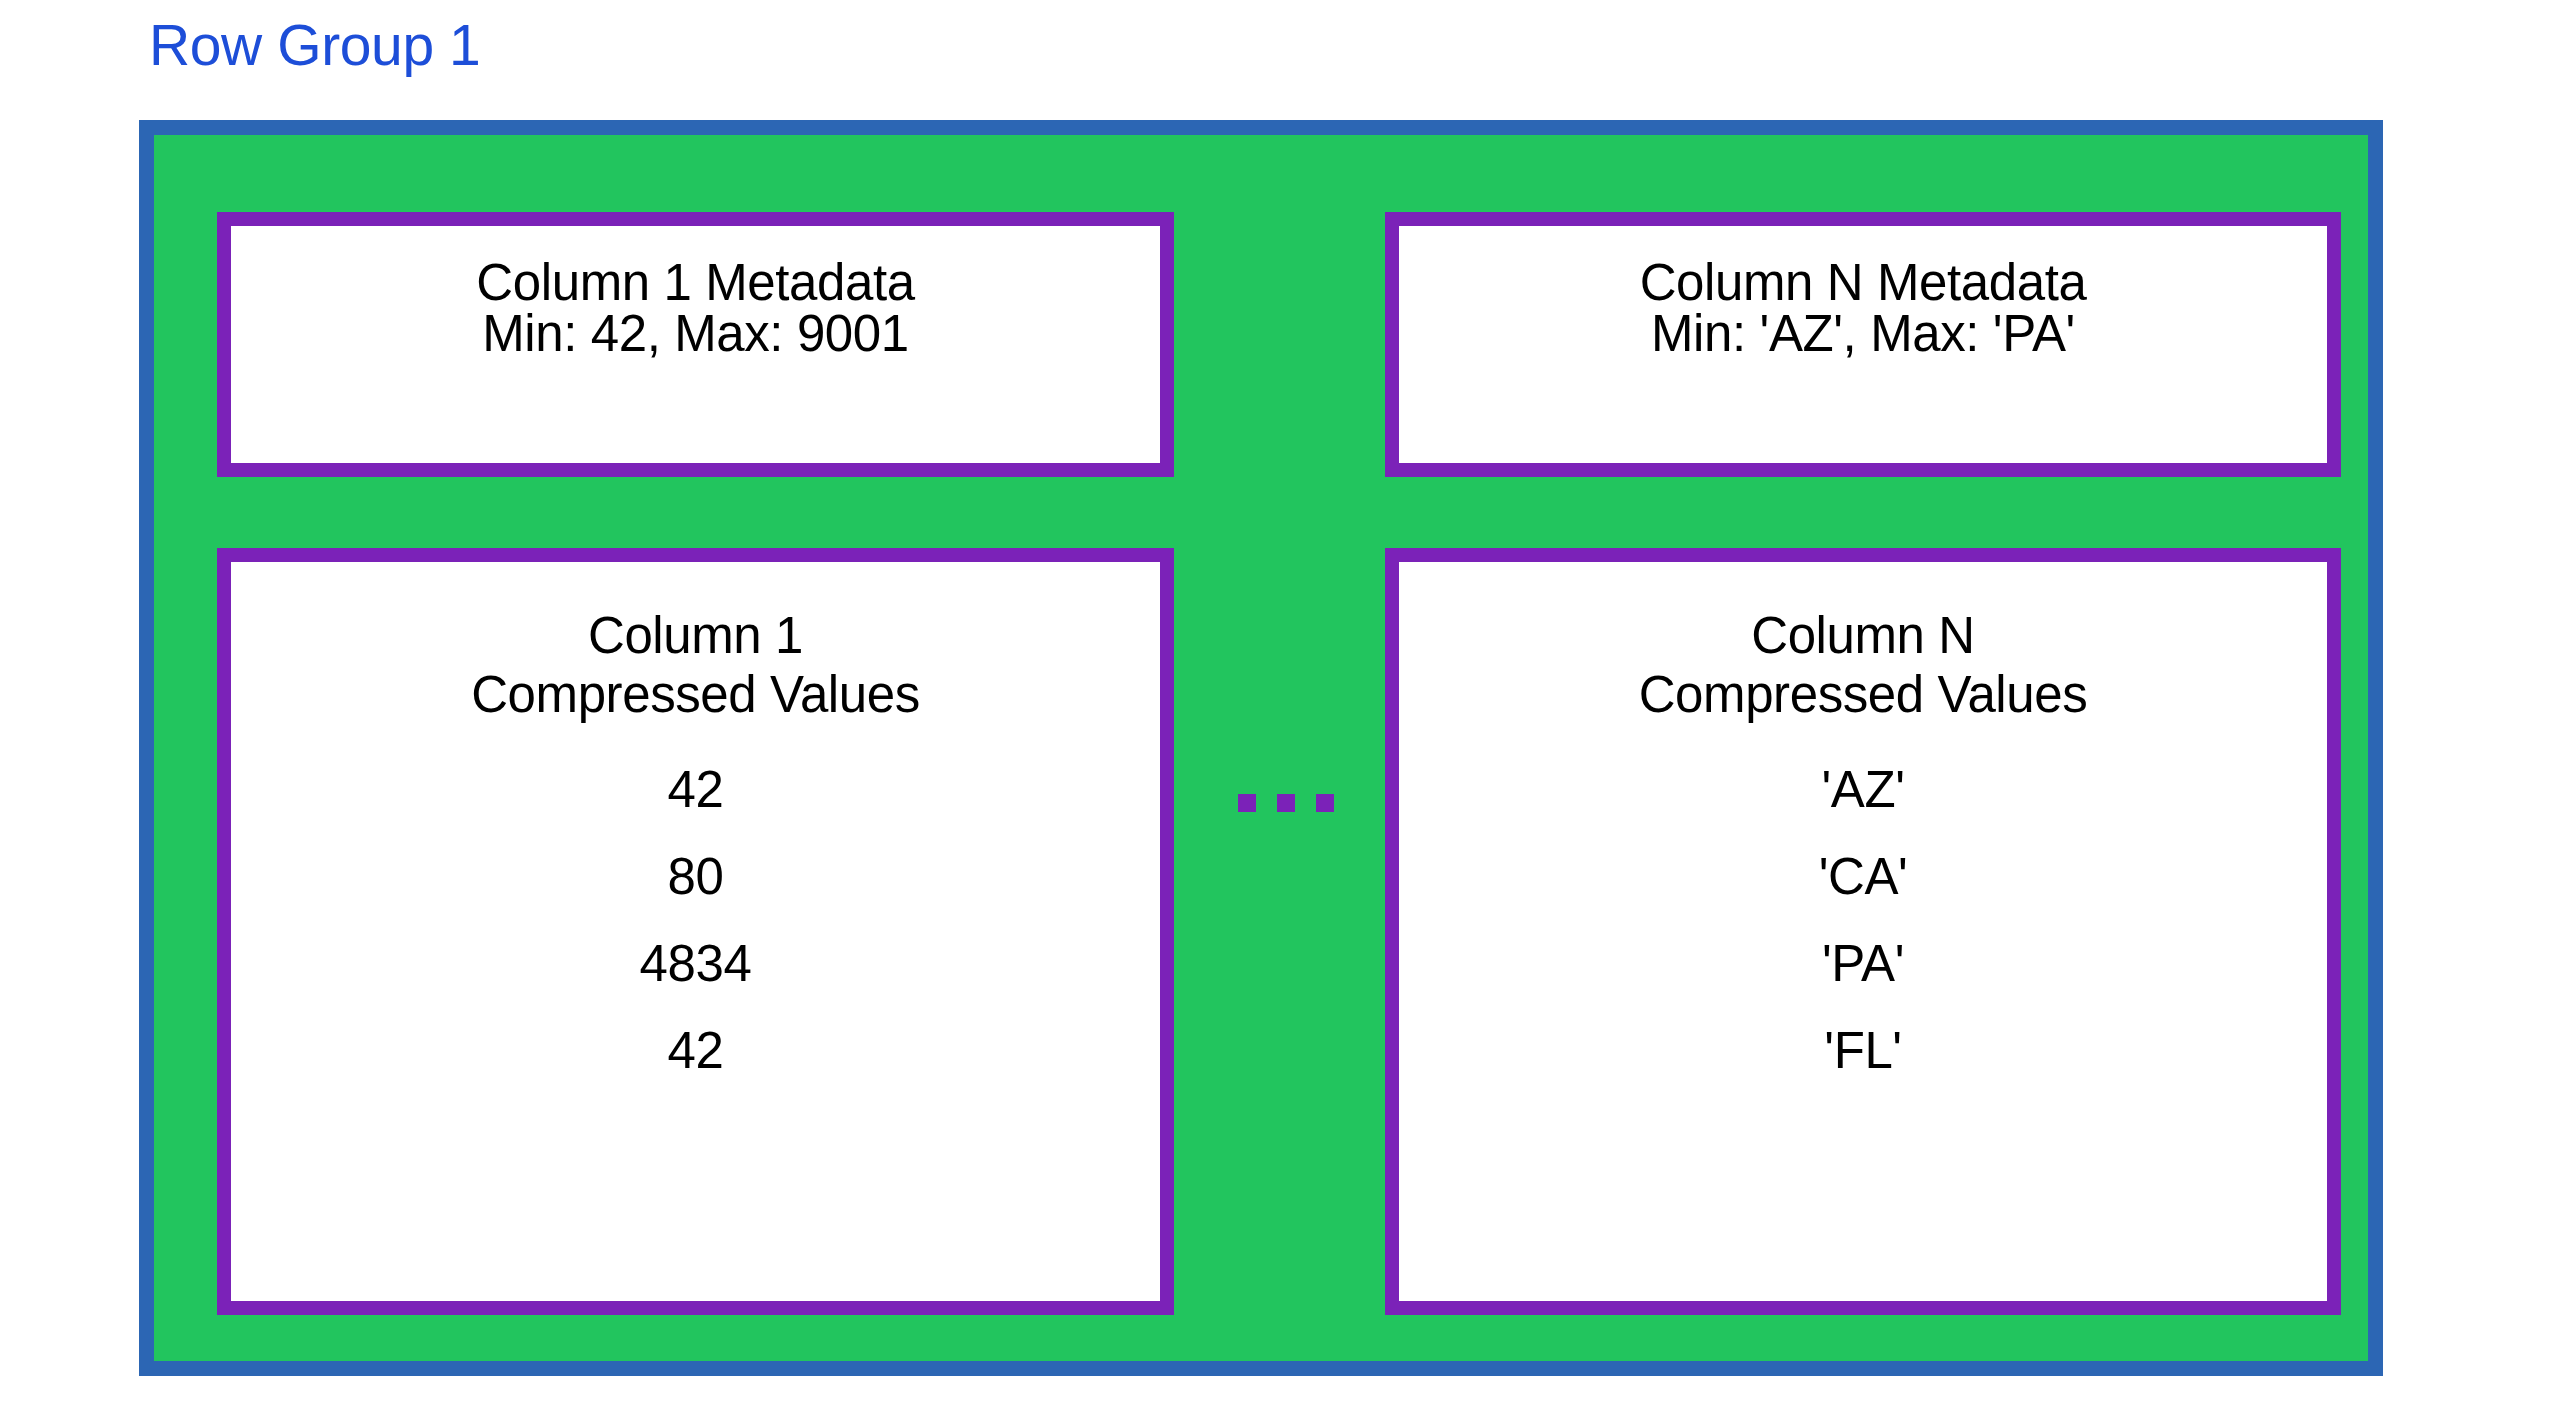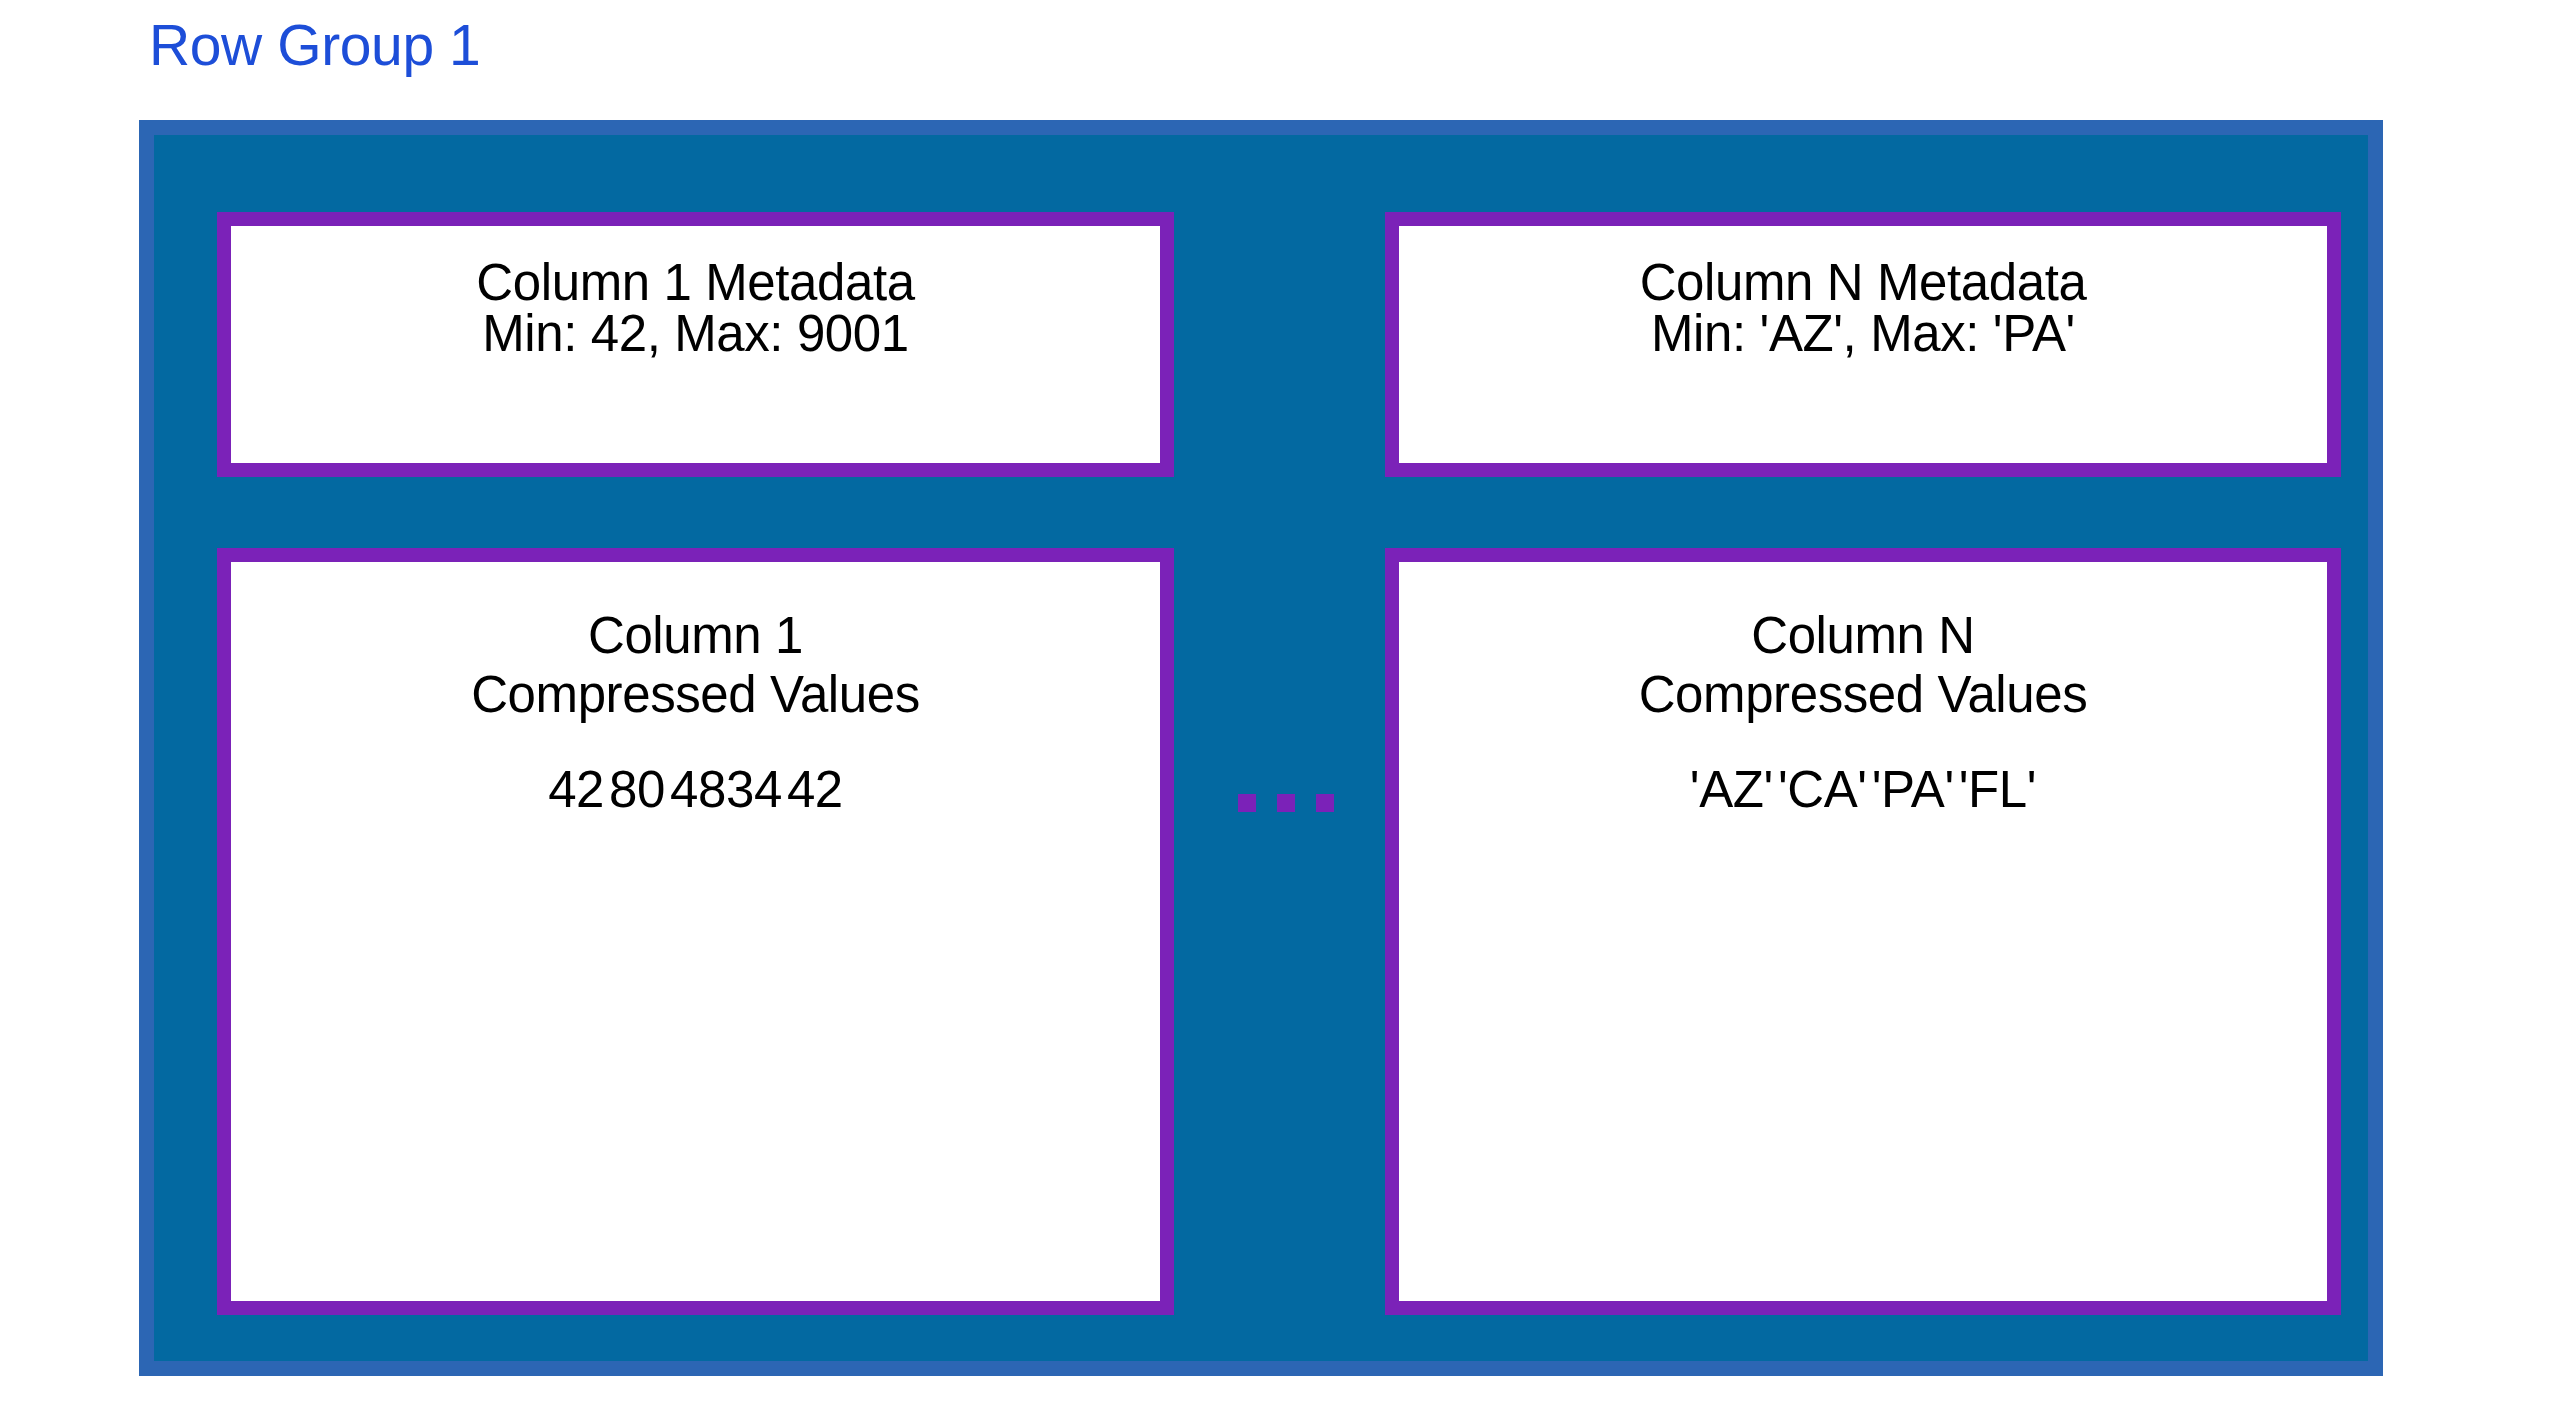--- a/index.html
+++ b/index.html
@@ -34,21 +34,21 @@
 
   
   .rowgroup-frame {
     position: absolute;
     left: 139px;
     top: 120px;
     width: 2244px;
     height: 1256px;
     box-sizing: border-box;
     border: 15.5px solid #2c66b4;
-    background: #0369a1;
+    background: #22c55e;
   }
 
   
   .col-stack {
     position: absolute;
     top: 77px;           
     width: 957px;
     height: 1103px;       
   }
   .col-stack.left  { left: 63px;  }   
@@ -96,23 +96,23 @@
   .values-heading {
     font-size: 51px;
     line-height: 1.16;
     letter-spacing: -0.4px;
     text-align: center;
     white-space: nowrap;
   }
   .values-list {
     margin-top: 40px;
     display: flex;
-    flex-direction: row;
+    flex-direction: column;
     align-items: center;
-    gap: 5px;
+    gap: 36px;
   }
   .values-list .value-item {
     font-size: 51px;
     line-height: 1.0;
     letter-spacing: -0.4px;
     white-space: nowrap;
   }
 
   
   .ellipsis {

